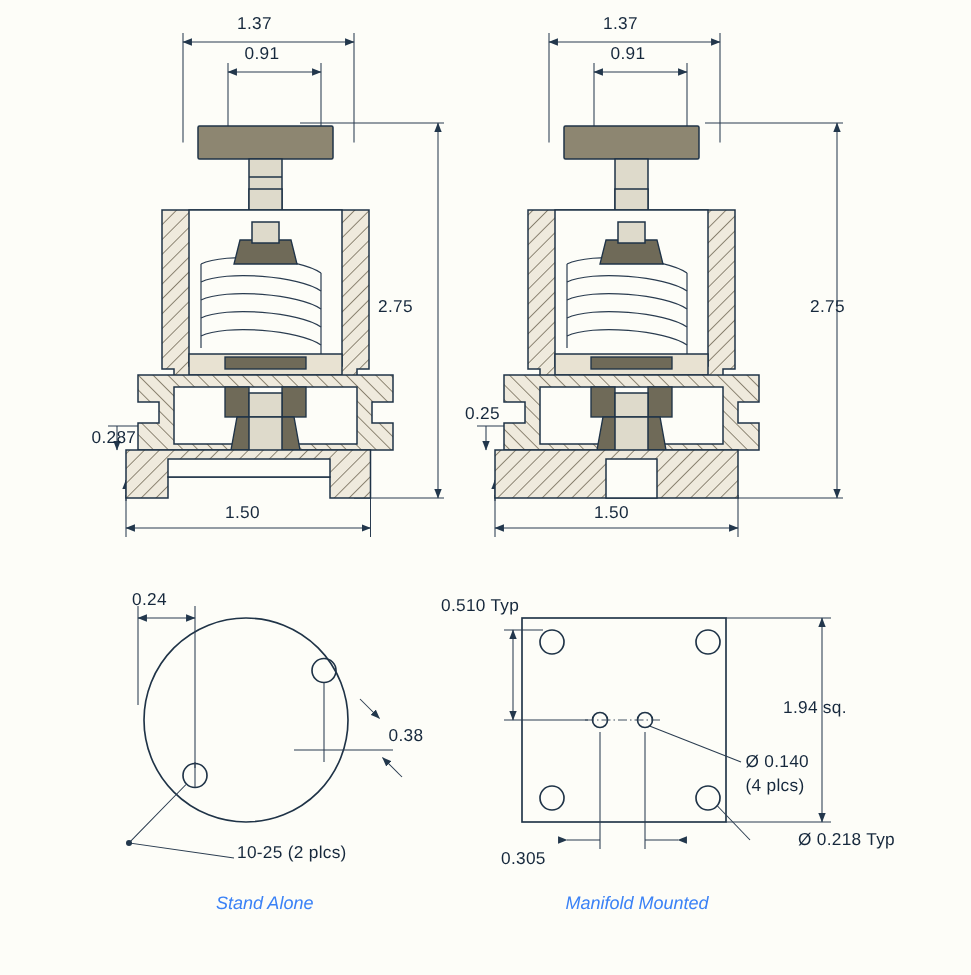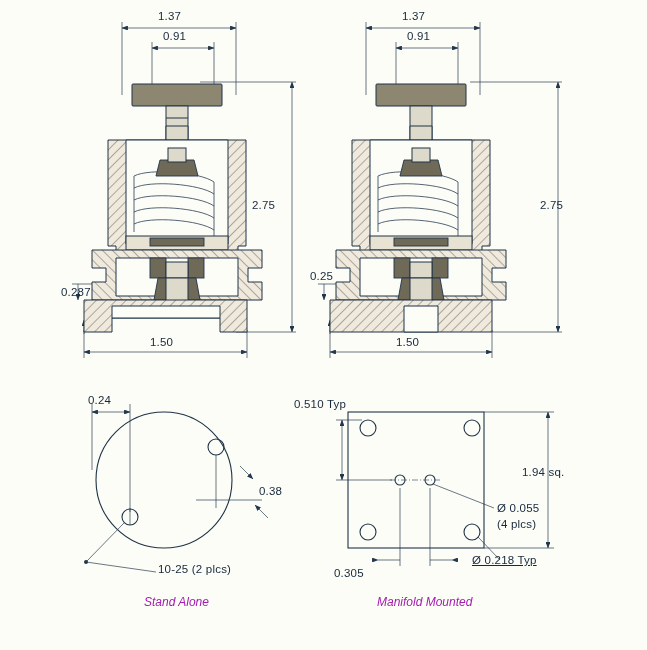--- a/index.html
+++ b/index.html
@@ -15,21 +15,21 @@
     position:absolute;
     font-size:11.5px;
     color:#16283c;
     white-space:nowrap;
     letter-spacing:.2px;
   }
   .caption{
     position:absolute;
     font-size:12px;
     font-style:italic;
-    color:#a21caf;
+    color:#3b82f6;
     white-space:nowrap;
   }
   svg{position:absolute;left:0;top:0;}
   .thin{stroke:#2a3c50;stroke-width:.8;fill:none;}
   .ext{stroke:#2a3c50;stroke-width:.7;fill:none;}
   .body-fill2{fill:#e8e2d2;stroke:#1f3347;stroke-width:1;}
   .knob{fill:#8d8671;stroke:#1f3347;stroke-width:1;}
   .stem{fill:#dedacb;stroke:#1f3347;stroke-width:1;}
   .dark{fill:#6f6a58;stroke:#1f3347;stroke-width:.9;}
   .white{fill:#fdfdf8;stroke:#1f3347;stroke-width:1;}
@@ -233,21 +233,21 @@
   <div class="dim" style="left:540px;top:199px;">2.75</div>
   <div class="dim" style="left:310px;top:270px;">0.25</div>
   <div class="dim" style="left:396px;top:336px;">1.50</div>
 
   <div class="dim" style="left:88px;top:394px;">0.24</div>
   <div class="dim" style="left:245px;top:485px;margin-left:14px;">0.38</div>
   <div class="dim" style="left:158px;top:563px;">10-25 (2 plcs)</div>
 
   <div class="dim" style="left:294px;top:398px;">0.510 Typ</div>
   <div class="dim" style="left:522px;top:466px;">1.94 sq.</div>
-  <div class="dim" style="left:497px;top:502px;">Ø 0.055</div>
+  <div class="dim" style="left:497px;top:502px;">Ø 0.140</div>
   <div class="dim" style="left:497px;top:518px;">(4 plcs)</div>
-  <div class="dim" style="left:472px;top:554px;text-decoration:underline;">Ø 0.218 Typ</div>
+  <div class="dim" style="left:532px;top:554px;">Ø 0.218 Typ</div>
   <div class="dim" style="left:334px;top:567px;text-align:center;">0.305</div>
 
   <div class="caption" style="left:144px;top:595px;">Stand Alone</div>
   <div class="caption" style="left:377px;top:595px;">Manifold Mounted</div>
 
 </div>
 
 </body></html>

